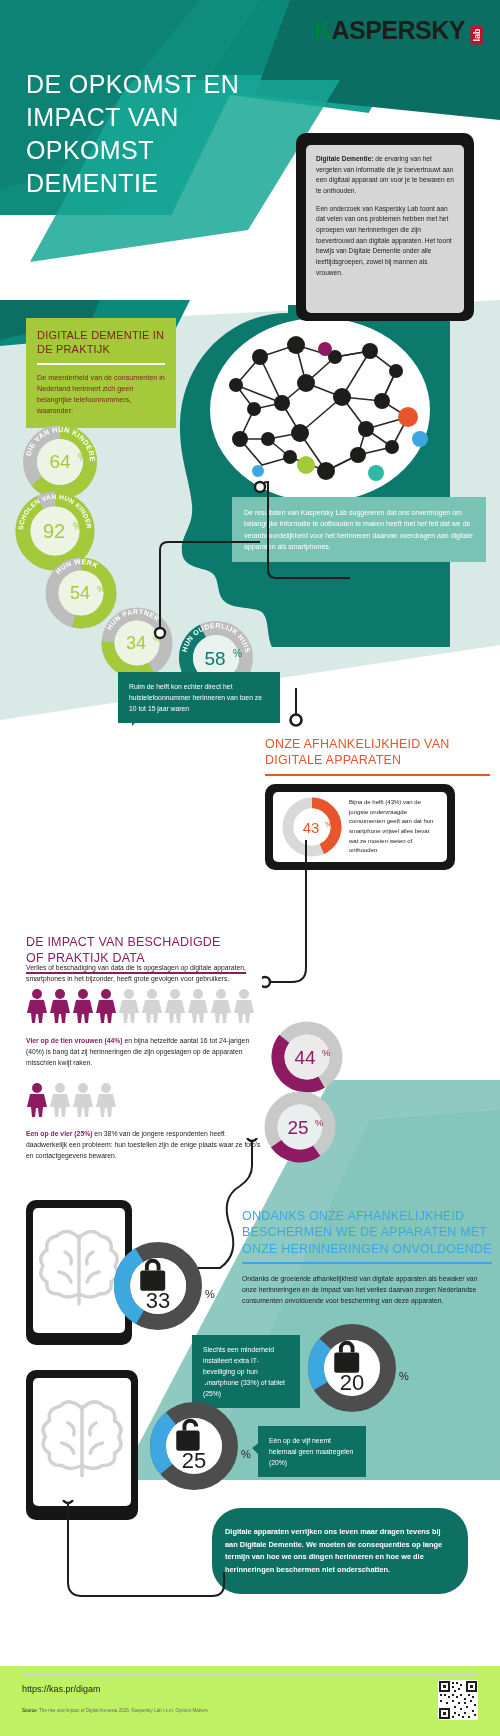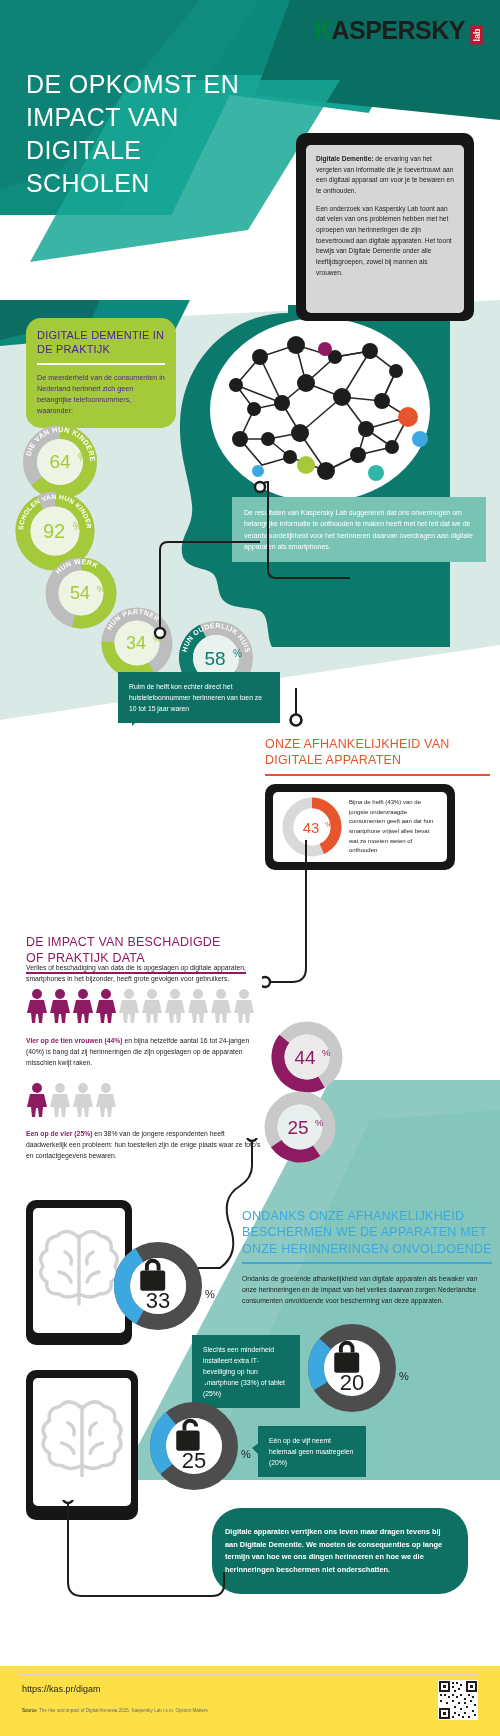--- a/index.html
+++ b/index.html
@@ -34,21 +34,21 @@
   
   .tablet { position:absolute; background:#161616; border-radius:10px; }
   .tablet .screen { position:absolute; background:#d6d6d6; border-radius:5px; }
   .tab1 { left:296px; top:133px; width:178px; height:188px; z-index:7; }
   .tab1 .screen { left:10px; top:12px; right:10px; bottom:8px; padding:9px 10px; overflow:hidden; }
   .tab1 p { font-size:6.6px; line-height:1.62; color:#1d1d1b; }
   .tab1 p b { font-weight:700; }
   .tab1 p + p { margin-top:7px; }
 
   .greenbox { position:absolute; left:26px; top:18px; width:150px; background:#a4ca3c;
-     padding:10px 11px 12px; color:#4c1d95; z-index:6;border-radius:15px; }
+     padding:10px 11px 12px; color:#7f1d1d; z-index:6; }
   .greenbox h3 { font-size:11px; font-weight:400; line-height:1.28; letter-spacing:.2px; }
   .greenbox .rule { height:1.5px; background:#fff; margin:7px 0 7px; opacity:.95; }
   .greenbox p { font-size:7.2px; line-height:1.55; }
 
   
   .tealbox { position:absolute; background:#79c3b5; color:#fff; padding:10px 12px; z-index:6; }
   .tealbox p { font-size:7px; line-height:1.62; }
   .darkbox { position:absolute; background:#0e6f63; color:#fff; padding:9px 11px; z-index:9; }
   .darkbox p { font-size:6.8px; line-height:1.62; }
 
@@ -64,21 +64,21 @@
   .tab2 .screen { left:8px; top:8px; right:8px; bottom:8px; background:#ffffff;
       display:flex; align-items:center; padding:0 8px; }
   .tab2 .txt { font-size:6px; line-height:1.6; color:#1d1d1b; margin-left:6px; }
 
   
   .people { position:absolute; display:flex; gap:2px; z-index:8; }
   .purple-note { position:absolute; font-size:6.8px; line-height:1.62; color:#1d1d1b; z-index:8; }
   .purple-note b { color:#8e1b62; font-weight:700; }
 
   
-  .footer { position:absolute; left:0; bottom:0; width:500px; height:70px; background:#fde047; z-index:20; }
+  .footer { position:absolute; left:0; bottom:0; width:500px; height:70px; background:#bef264; z-index:20; }
   .footer .line { position:absolute; left:22px; right:22px; top:8px; height:1px; background:#d2d2d2; }
   .footer .url { position:absolute; left:22px; top:18px; font-size:9px; color:#1d1d1b; }
   .footer .src { position:absolute; left:22px; top:42px; font-size:4.6px; color:#6b6b6b; }
   .footer .src span.lbl { color:#1d1d1b; }
   .qr { position:absolute; right:22px; top:14px; width:40px; height:40px; }
 </style>
 </head>
 <body>
 
 <div class="page">
@@ -96,22 +96,22 @@
       <polygon points="290,0 500,0 500,120 255,95" fill="#0a6e62"></polygon>
       <polygon points="0,215 300,215 175,320 0,320" fill="#ffffff"></polygon>
       <polygon points="230,95 500,130 500,320 120,320" fill="#ffffff"></polygon>
       <polygon points="130,80 340,80 248,230 30,262" fill="#17a795" opacity="0.85"></polygon>
       <polygon points="0,0 200,0 60,170 0,190" fill="#0c7c70" opacity="0.55"></polygon>
     </svg>
 
     <div class="hero-title">
       <div>DE OPKOMST EN</div>
       <div>IMPACT  VAN</div>
-      <div>DIGITALE</div>
-      <div>SCHOLEN</div>
+      <div>OPKOMST</div>
+      <div>DEMENTIE</div>
     </div>
 
     <div class="kl-logo">
       <span class="kl-word"><span class="g">K</span><span class="k">ASPERSKY</span></span><span class="kl-lab">lab</span>
     </div>
   </div>
 
   <div class="tablet tab1">
     <div class="screen">
       <p><b>Digitale Dementie:</b><span> de ervaring van het vergeten van informatie die je toevertrouwt aan een digitaal apparaat om voor je te bewaren en te onthouden.</span></p>

